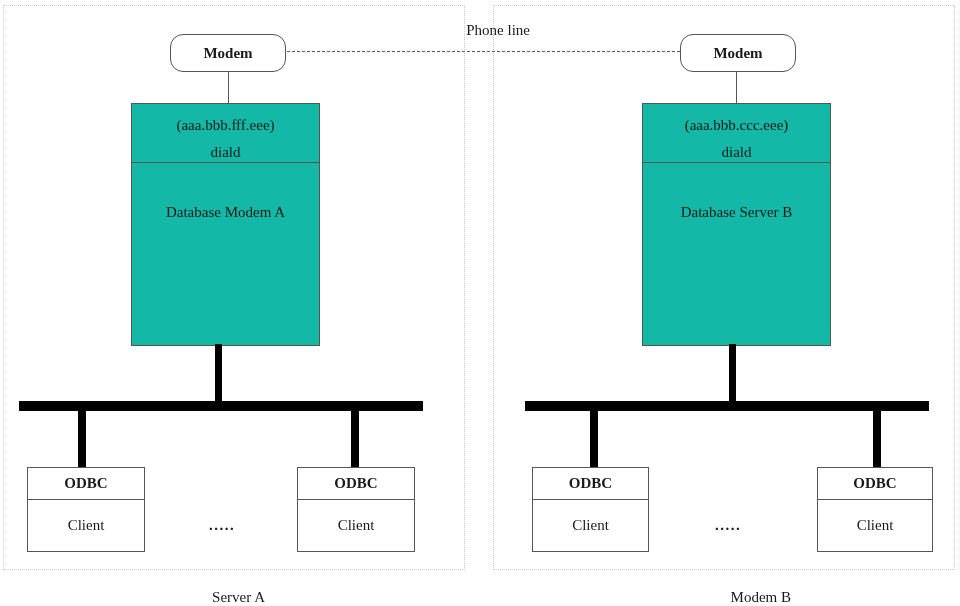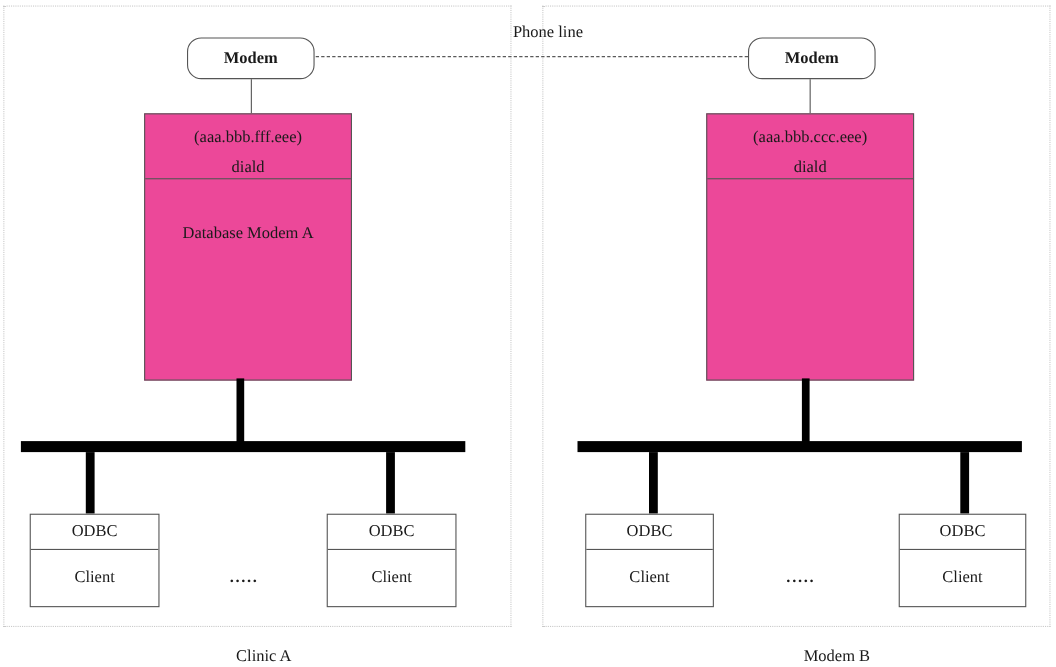--- a/index.html
+++ b/index.html
@@ -21,42 +21,42 @@
     border:1.5px solid #555;
     border-radius:13px;
     background:#ffffff;
     display:flex;align-items:center;justify-content:center;font-weight:bold;
   }
   .thin-v{position:absolute;width:1px;background:#555;}
   .dashline{position:absolute;height:0;border-top:1.6px dashed #5a5a5a;}
   .server{
     position:absolute;
     border:1px solid #555;
-    background:#ec4899;
+    background:#14b8a6;
   }
   .srv-top{
     position:absolute;left:0;top:0;right:0;height:59px;
     border-bottom:1px solid #555;
     display:flex;flex-direction:column;align-items:center;
     padding-top:13px;gap:10px;box-sizing:border-box;
     text-align:center;
   }
   .srv-name{position:absolute;top:100px;left:0;right:0;text-align:center;}
   .srv-ip{position:absolute;top:215px;left:0;right:0;text-align:center;}
   .thick{position:absolute;background:#000000;}
   .client-box{
     position:absolute;
     border:1px solid #555;
     background:#ffffff;
     box-sizing:border-box;
   }
   .client-top{
     position:absolute;left:0;top:0;right:0;height:31px;
     border-bottom:1px solid #555;
-    display:flex;align-items:center;justify-content:center;
+    display:flex;align-items:center;justify-content:center;font-weight:bold;
   }
   .client-bottom{
     position:absolute;left:0;top:32px;right:0;bottom:0;
     display:flex;align-items:center;justify-content:center;
   }
   .dots{position:absolute;text-align:center;letter-spacing:1.5px;font-weight:bold;}
 </style>
 </head>
 <body>
 
@@ -89,32 +89,33 @@
   <div class="client-box" style="left:27px;top:467px;width:118px;height:85px">
     <div class="client-top">ODBC</div>
     <div class="client-bottom">Client</div>
   </div>
   <div class="dots" style="left:192px;top:517px;width:60px">.....</div>
   <div class="client-box" style="left:297px;top:467px;width:118px;height:85px">
     <div class="client-top">ODBC</div>
     <div class="client-bottom">Client</div>
   </div>
 
-  <div class="label" style="left:145px;top:589px;width:120px">Clinic A</div>
+  <div class="label" style="left:145px;top:589px;width:120px">Server A</div>
 
   <div class="modem" style="left:680px;top:34px;width:114px;height:36px">
     <span>Modem</span>
   </div>
   <div class="thin-v" style="left:736px;top:72px;height:31px"></div>
 
   <div class="server" style="left:642px;top:103px;width:187px;height:241px">
     <div class="srv-top">
       <div>(aaa.bbb.ccc.eee)</div>
       <div>diald</div>
     </div>
+    <div class="srv-name">Database Server B</div>
   </div>
 
   <div class="thick" style="left:729px;top:344px;width:7px;height:58px"></div>
   <div class="thick" style="left:525px;top:401px;width:404px;height:10px"></div>
   <div class="thick" style="left:590px;top:411px;width:8px;height:56px"></div>
   <div class="thick" style="left:873px;top:411px;width:8px;height:56px"></div>
 
   <div class="client-box" style="left:532px;top:467px;width:117px;height:85px">
     <div class="client-top">ODBC</div>
     <div class="client-bottom">Client</div>

